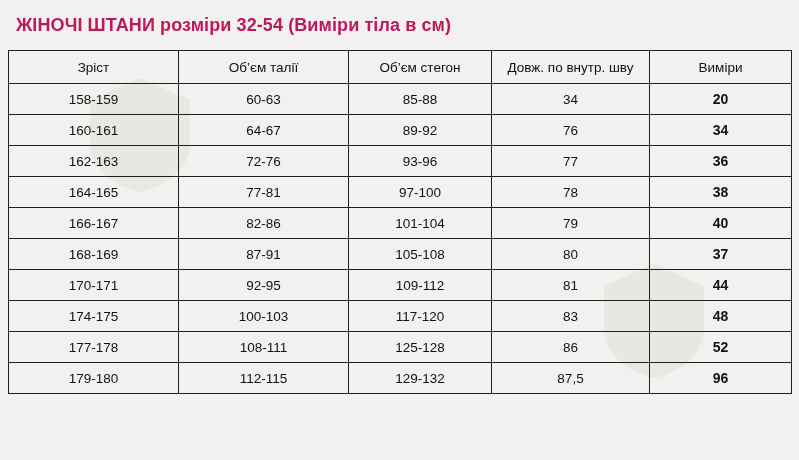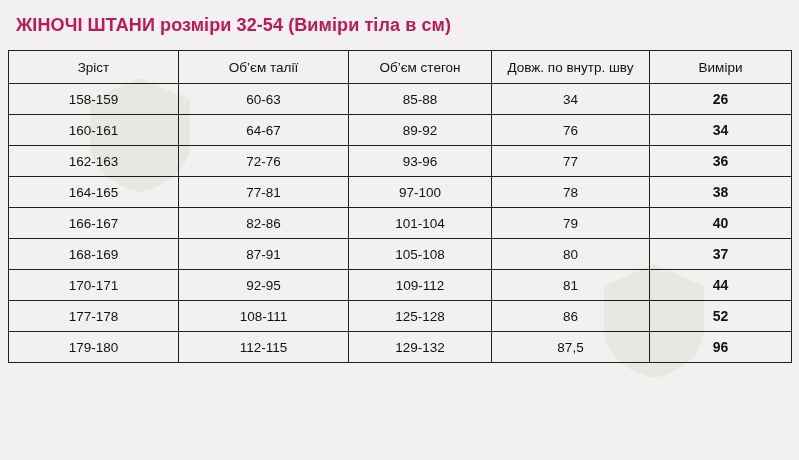--- a/index.html
+++ b/index.html
@@ -125,21 +125,21 @@
         <th>Довж. по внутр. шву</th>
         <th>Виміри</th>
       </tr>
     </thead>
     <tbody>
       <tr>
         <td>158-159</td>
         <td>60-63</td>
         <td>85-88</td>
         <td>34</td>
-        <td class="size-col">26</td>
+        <td class="size-col">20</td>
       </tr>
       <tr>
         <td>160-161</td>
         <td>64-67</td>
         <td>89-92</td>
         <td>76</td>
         <td class="size-col">34</td>
       </tr>
       <tr>
         <td>162-163</td>
@@ -170,20 +170,27 @@
         <td class="size-col">37</td>
       </tr>
       <tr>
         <td>170-171</td>
         <td>92-95</td>
         <td>109-112</td>
         <td>81</td>
         <td class="size-col">44</td>
       </tr>
       <tr>
+        <td>174-175</td>
+        <td>100-103</td>
+        <td>117-120</td>
+        <td>83</td>
+        <td class="size-col">48</td>
+      </tr>
+      <tr>
         <td>177-178</td>
         <td>108-111</td>
         <td>125-128</td>
         <td>86</td>
         <td class="size-col">52</td>
       </tr>
       <tr>
         <td>179-180</td>
         <td>112-115</td>
         <td>129-132</td>

